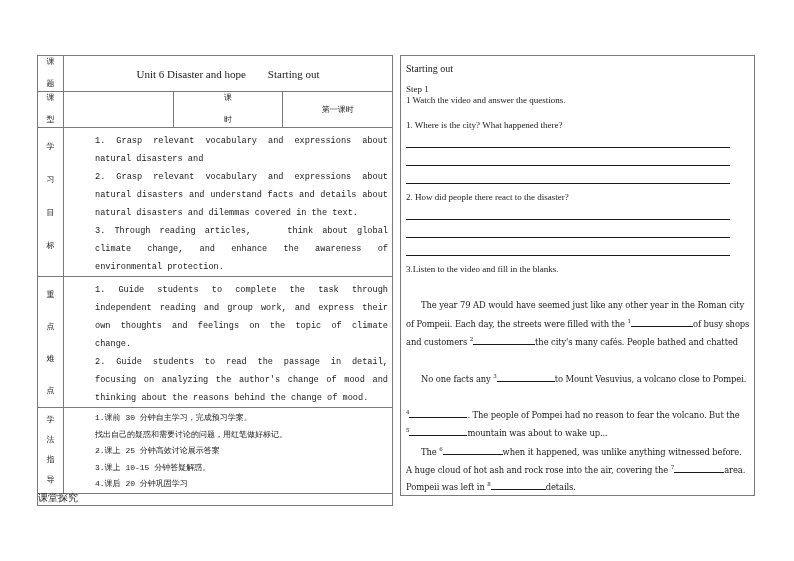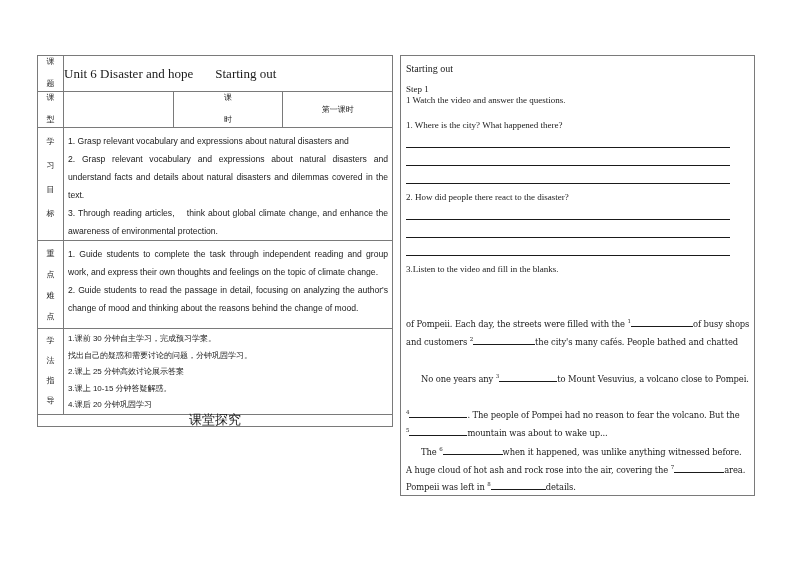--- a/index.html
+++ b/index.html
@@ -15,28 +15,28 @@
   }
   .lt td { border: 1px solid #7a7a7a; padding: 0; vertical-align: top; }
   .lbl { width: 25px; position: relative; }
   .lbl .chars { display: flex; flex-direction: column; justify-content: space-between; align-items: center; height: 100%; font-size: 8px; line-height: 1; padding: 2px 0 3px 0; box-sizing: border-box; color: #222; }
   .r1 td { height: 35px; }
   .r2 td { height: 35px; }
   .r3 td { height: 105px; }
   .r4 td { height: 87px; }
   .r5 td { height: 84px; }
   .r6 td { height: 11px; }
-  .title-cell { text-align: left; vertical-align: middle !important; font-family: "Liberation Serif", serif; font-size: 13px; }
+  .title-cell { text-align: center; vertical-align: middle !important; font-family: "Liberation Serif", serif; font-size: 11px; }
   .title-cell span.gap { display: inline-block; width: 22px; }
   .ks-cell { width: 17px; }
   .ks-val { text-align: center; vertical-align: middle !important; font-size: 8px; }
-  .para { padding: 4px 4px 0 4px; line-height: 18px; text-align: justify; font-family: Liberation Sans, sans-serif; font-size: 8.6px; }
+  .para { padding: 4px 4px 0 4px; line-height: 18px; text-align: justify; font-family: Liberation Mono, monospace; font-size: 8.6px; margin-left: 27px; }
   .para p { margin: 0; text-align: justify; }
   .cn { font-size: 8px; line-height: 16.5px; padding-top: 2px; }
-  .footer-cell { text-align: center; font-size: 13px; line-height: 10px; vertical-align: middle !important; }
+  .footer-cell { font-size: 10px; line-height: 10px; vertical-align: middle !important; font-family: Liberation Mono, monospace; }
 
   
   .rp {
     position: absolute; left: 400px; top: 55px; width: 355px; height: 441px;
     border: 1px solid #7a7a7a; box-sizing: border-box;
     font-family: "Liberation Serif", serif; font-size: 9px; color: #1a1a1a;
   }
   .rp .line { position: absolute; left: 5px; white-space: nowrap; }
   .rp .rule { position: absolute; left: 5px; width: 324px; height: 0; border-top: 1px solid #1a1a1a; }
   .rp .h1 { font-size: 10px; }
@@ -115,21 +115,21 @@
       <div class="chars" style="justify-content:space-around;padding:2px 0 2px 0;">
         <span>学</span>
         <span>法</span>
         <span>指</span>
         <span>导</span>
       </div>
     </td>
     <td colspan="3">
       <div class="para cn">
         <p>1.课前 30 分钟自主学习，完成预习学案。</p>
-        <p>找出自己的疑惑和需要讨论的问题，分钟巩固学习。</p>
+        <p>找出自己的疑惑和需要讨论的问题，用红笔做好标记。</p>
         <p>2.课上 25 分钟高效讨论展示答案</p>
         <p>3.课上 10-15 分钟答疑解惑。</p>
         <p>4.课后 20 分钟巩固学习</p>
       </div>
     </td>
   </tr>
   <tr class="r6">
     <td colspan="4" class="footer-cell">课堂探究</td>
   </tr>
 </tbody>
@@ -146,23 +146,24 @@
   <div class="rule" style="top:127px"></div>
 
   <div class="line" style="top:136px">2. How did people there react to the disaster?</div>
 
   <div class="rule" style="top:163px"></div>
   <div class="rule" style="top:181px"></div>
   <div class="rule" style="top:199px"></div>
 
   <div class="line" style="top:208px">3.Listen to the video and fill in the blanks.</div>
 
+  <div class="ap" style="top:244px;left:20px;width:332px;"><span>The year 79 AD would have seemed just like any other year in the Roman city</span></div>
   <div class="ap" style="top:262px"><span>of Pompeii. Each day, the streets were filled with the </span><sup>1</sup><span class="blank" style="width:62px"></span><span>of busy shops</span></div>
   <div class="ap" style="top:280px"><span>and customers </span><sup>2</sup><span class="blank" style="width:62px"></span><span>the city's many cafés. People bathed and chatted</span></div>
 
-  <div class="ap" style="top:317px;left:20px;"><span>No one years any </span><sup>3</sup><span class="blank" style="width:58px"></span><span>to Mount Vesuvius, a volcano close to Pompei.</span></div>
+  <div class="ap" style="top:317px;left:20px;"><span>No one facts any </span><sup>3</sup><span class="blank" style="width:58px"></span><span>to Mount Vesuvius, a volcano close to Pompei.</span></div>
   <div class="ap" style="top:353px"><sup>4</sup><span class="blank" style="width:58px"></span><span>. The people of Pompei had no reason to fear the volcano. But the</span></div>
   <div class="ap" style="top:371px"><sup>5</sup><span class="blank" style="width:58px"></span><span>mountain was about to wake up...</span></div>
 
   <div class="ap" style="top:390px;left:20px;"><span>The </span><sup>6</sup><span class="blank" style="width:60px"></span><span>when it happened, was unlike anything witnessed before.</span></div>
   <div class="ap" style="top:408px"><span>A huge cloud of hot ash and rock rose into the air, covering the </span><sup>7</sup><span class="blank" style="width:50px"></span><span>area.</span></div>
   <div class="ap" style="top:425px"><span>Pompeii was left in </span><sup>8</sup><span class="blank" style="width:55px"></span><span>details.</span></div>
 </div>
 
 </body></html>

